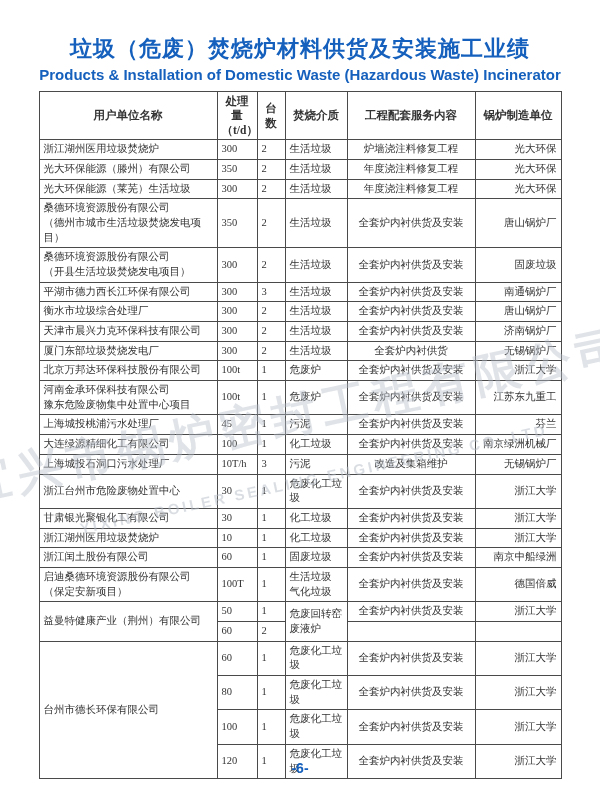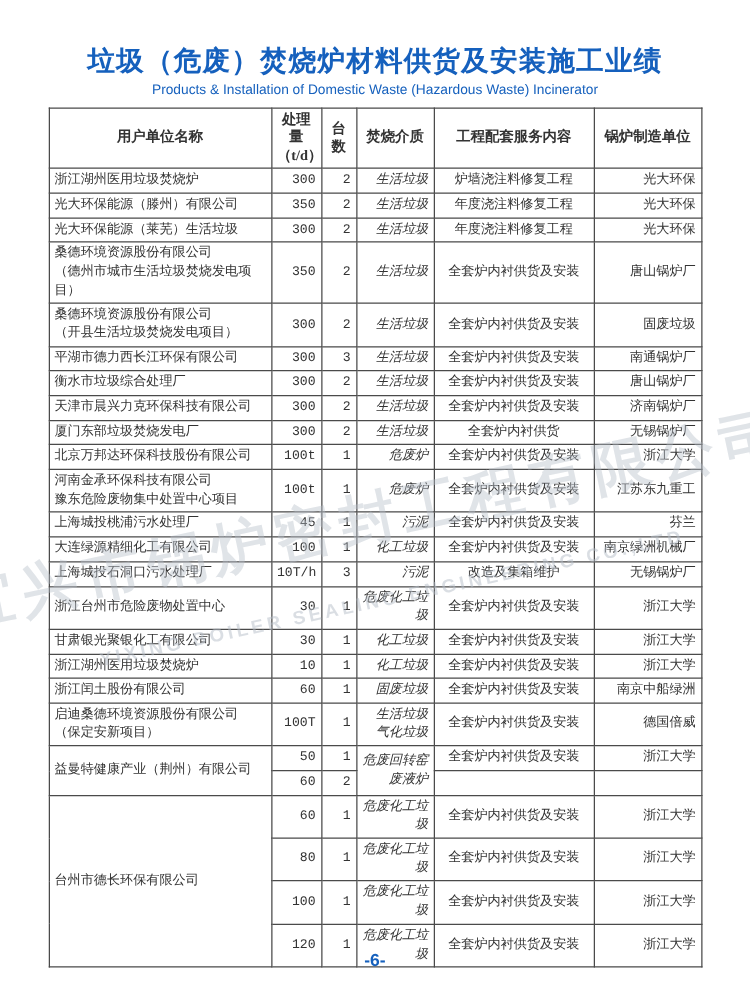--- a/index.html
+++ b/index.html
@@ -23,22 +23,22 @@
     font-family:"Liberation Sans", sans-serif;
     font-size:22px;
     font-weight:700;
     letter-spacing:1px;
     color:var(--accent);
   }
   .subtitle{
     margin:0 0 8px 0;
     text-align:center;
     font-family:"Liberation Sans", sans-serif;
-    font-size:11px;
-    font-weight:400;
+    font-size:15px;
+    font-weight:700;
     color:var(--accent);
   }
   table.projects{
     width:522px;
     margin:0 auto;
     border-collapse:collapse;
     table-layout:fixed;
     color:var(--tb-text);
   }
   table.projects th, table.projects td{
@@ -55,22 +55,22 @@
     font-weight:700;
     text-align:center;
     height:30px;
     line-height:1.25;
   }
   
   col.w0{width:178px;} col.w1{width:40px;} col.w2{width:28px;}
   col.w3{width:62px;}  col.w4{width:128px;} col.w5{width:86px;}
   
   td.c0{text-align:left;padding-left:8px;line-height:1.75;}
-  td.c1,td.c2{text-align:right;font-family:Liberation Mono, monospace;}
-  td.c3{text-align:right;padding-left:6px;font-style:italic;}
+  td.c1,td.c2{text-align:left;}
+  td.c3{text-align:left;padding-left:6px;}
   td.c4{text-align:center;padding-left:12px;}
   td.c5{text-align:right;padding-left:10px;}
   .watermark{
     position:absolute;
     left:0;top:0;width:600px;height:800px;
     pointer-events:none;
     z-index:5;
   }
   .wm-cn{
     position:absolute;

